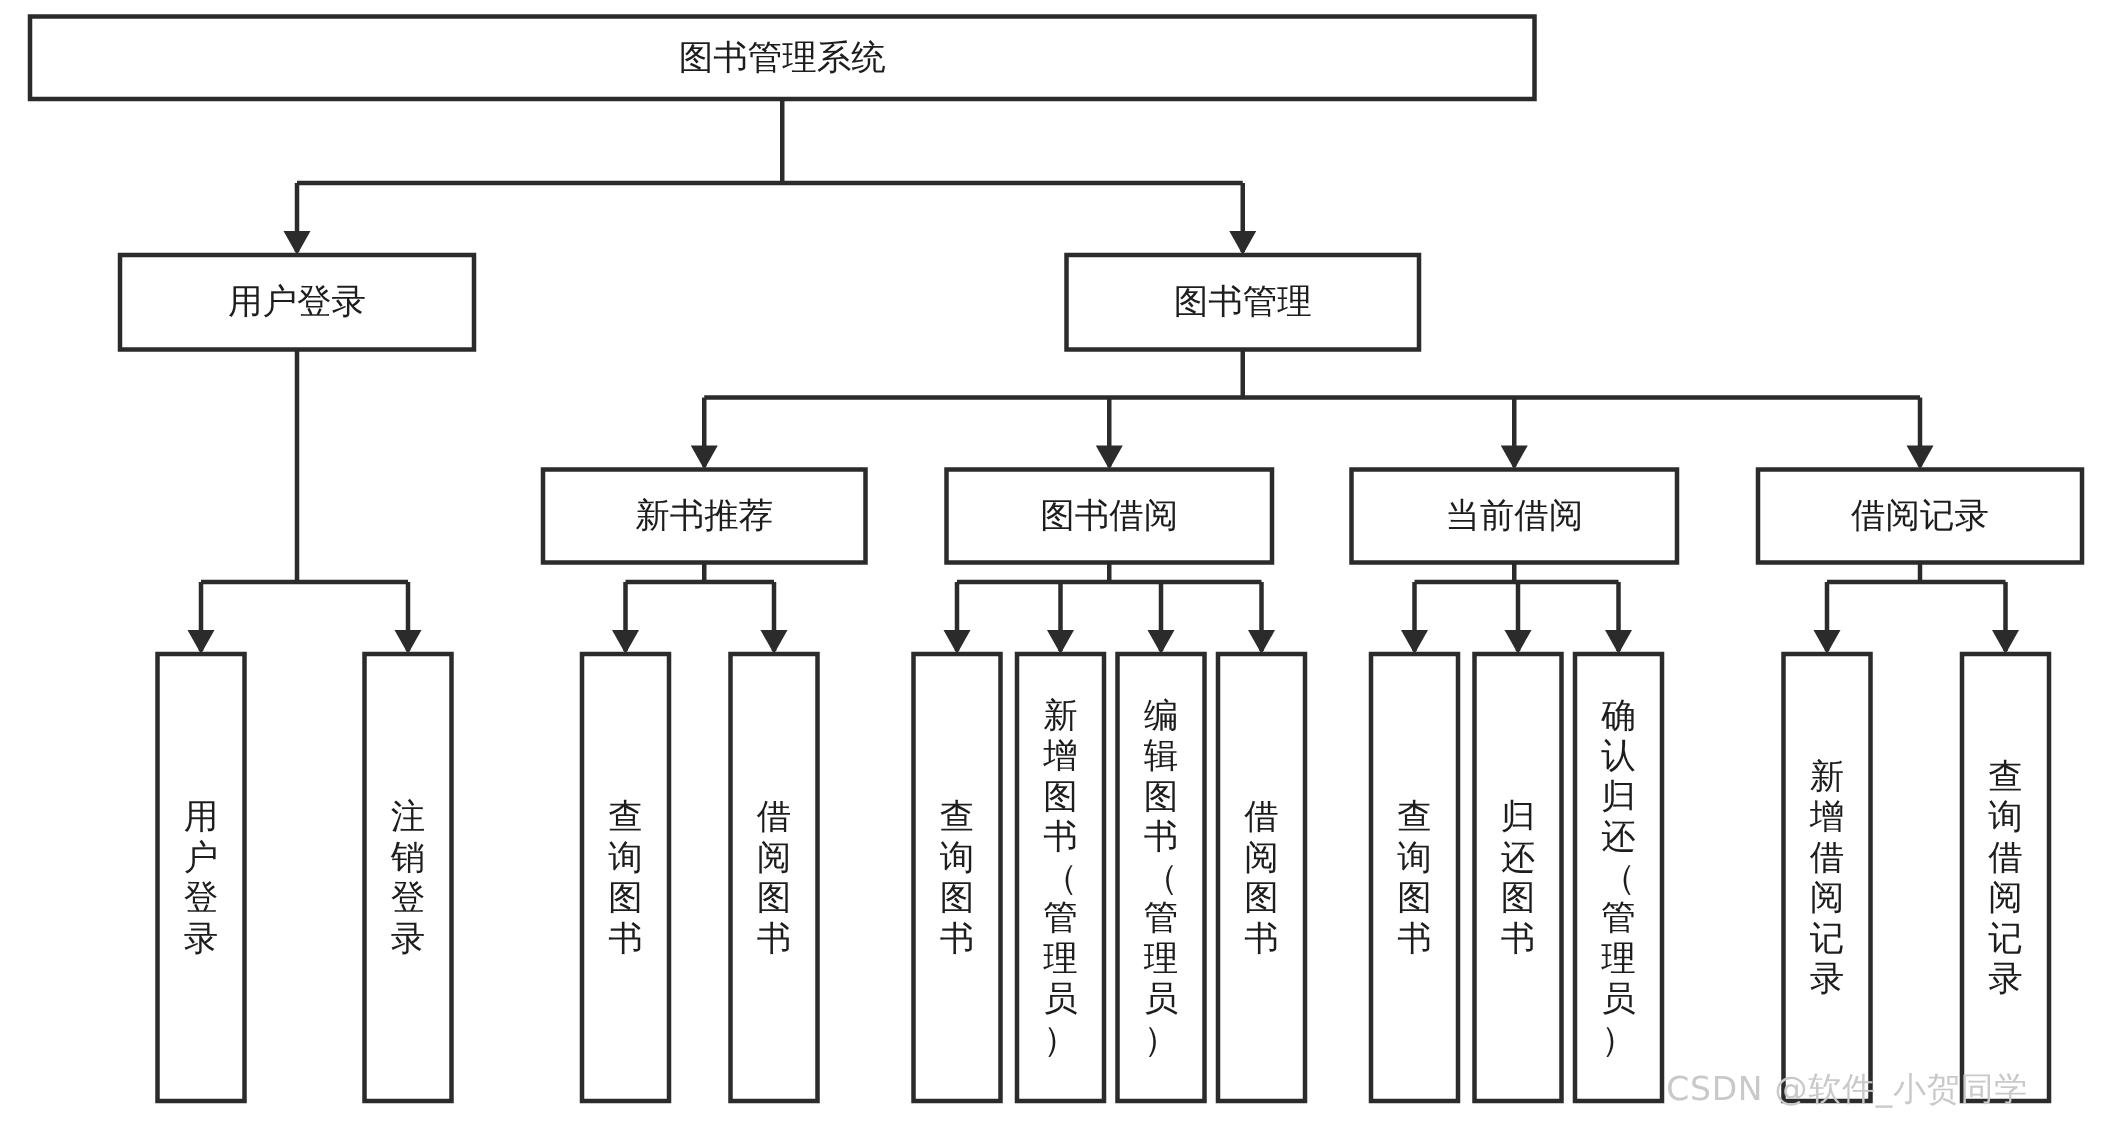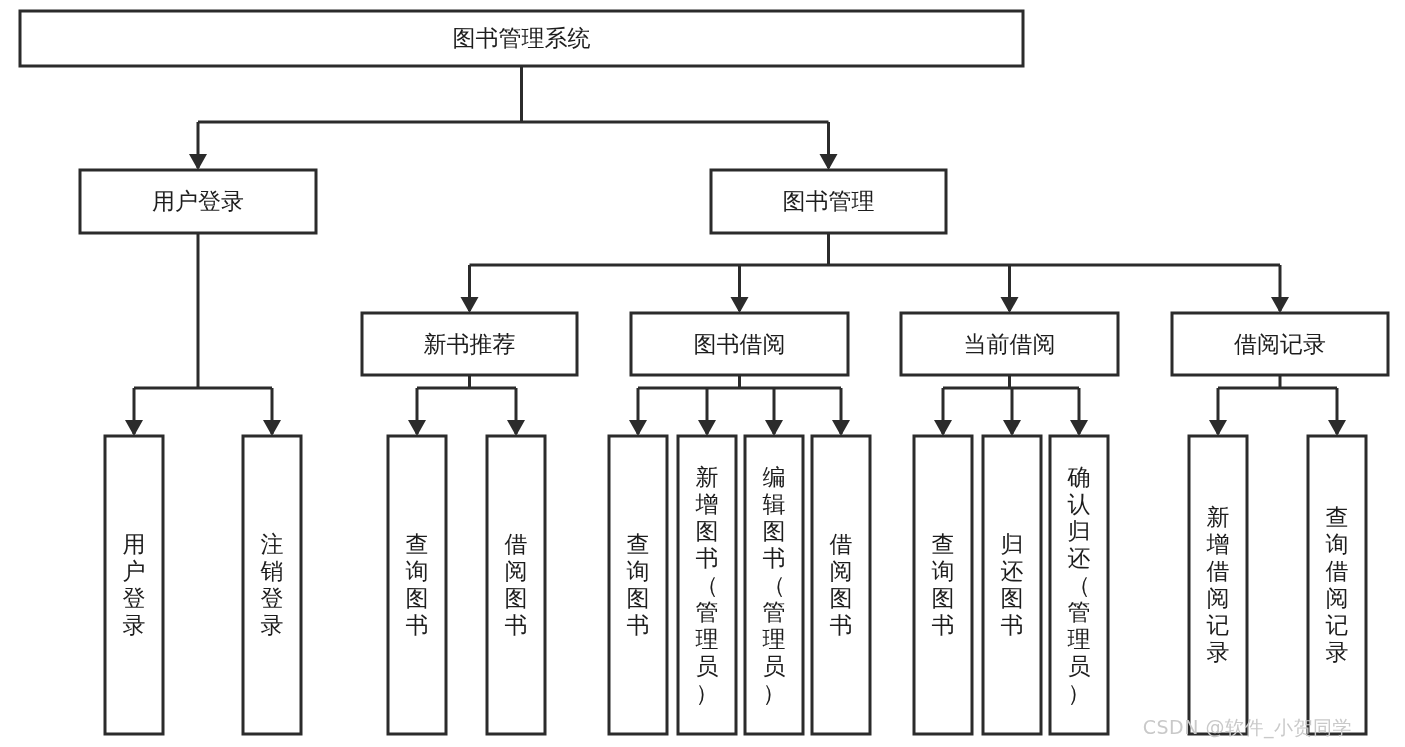--- a/index.html
+++ b/index.html
@@ -51,21 +51,21 @@
     fill: #1d1d1d;
     font-family: "DejaVu Sans", "Liberation Sans", sans-serif;
     font-size: 23px;
     text-anchor: middle;
   }
   .watermark {
     position: absolute;
     right: 8px;
     bottom: 6px;
     font-family: "DejaVu Sans", "Liberation Sans", sans-serif;
-    font-size: 19px;
+    font-size: 22px;
     color: #c9c9c9;
     letter-spacing: 0.5px;
     white-space: nowrap;
     user-select: none;
   }
 </style>
 </head>
 <body>
 
 <div id="diagram-root">

